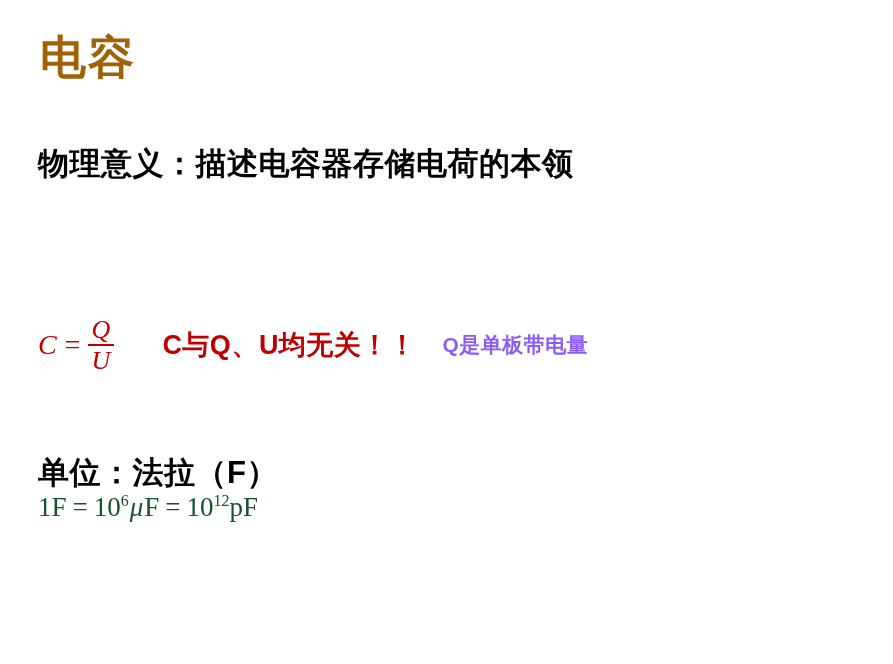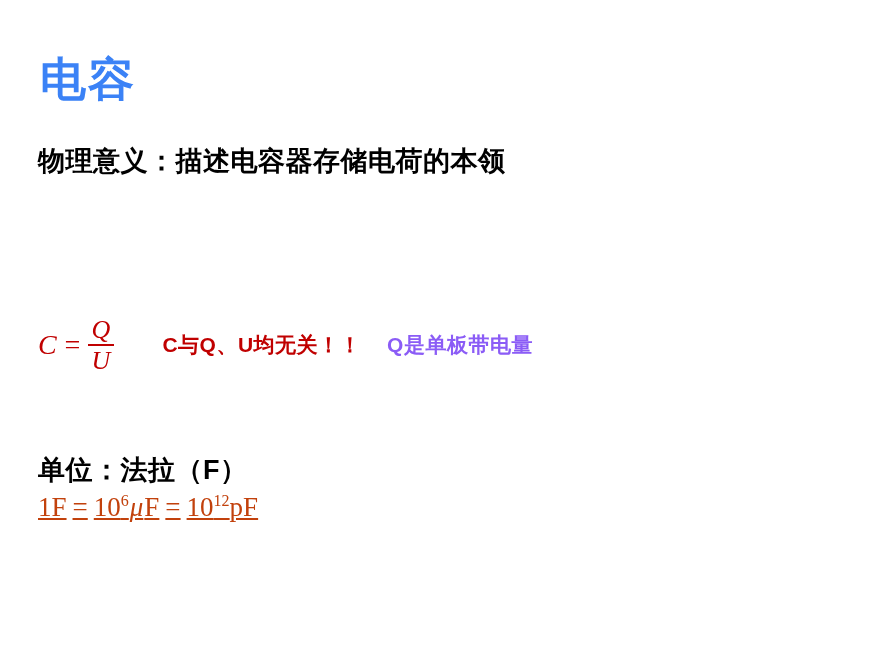--- a/index.html
+++ b/index.html
@@ -18,31 +18,31 @@
   .slide {
     position: absolute;
     left: 0; top: 0;
     width: 893px;
     height: 664px;
     background: #ffffff;
   }
   .title {
     position: absolute;
     left: 40px;
-    top: 54px;
+    top: 32px;
     font-size: 46px;
     font-weight: bold;
     letter-spacing: 2px;
     line-height: 1.1;
-    color: #3b82f6;
+    color: #a16207;
   }
   .line {
     position: absolute;
     left: 38px;
-    font-size: 27px;
+    font-size: 31px;
     font-weight: bold;
     color: #000000;
     white-space: nowrap;
     letter-spacing: 0.5px;
   }
   .line-meaning { top: 143px; }
   .line-definition { top: 223px; }
   .line-unit { top: 410px; margin-top: 42px; }
 
   
@@ -80,42 +80,41 @@
     width: 26px;
     height: 2px;
     background: #c00000;
   }
   .frac .den {
     padding: 1px 4px 0 4px;
     font-size: 26px;
   }
   .note {
     color: #c00000;
-    font-size: 21px;
+    font-size: 27px;
     font-weight: bold;
     margin-left: 48px;
     letter-spacing: 0.5px;
   }
   .note2 {
     color: #8b5cf6;
     font-size: 21px;
     font-weight: bold;
     margin-left: 26px;
     letter-spacing: 0.5px;
   }
 
   .conversion {
     position: absolute;
     left: 38px;
     top: 492px;
     font-family: "Liberation Serif", serif;
     font-size: 27px;
-    color: #c2410c;
+    color: #14532d;
     white-space: nowrap;
-    text-decoration: underline;
   }
   .conversion .mu {
     font-style: italic;
     padding: 0 1px;
   }
   .conversion sup {
     font-size: 16px;
     vertical-align: super;
     line-height: 0;
   }

